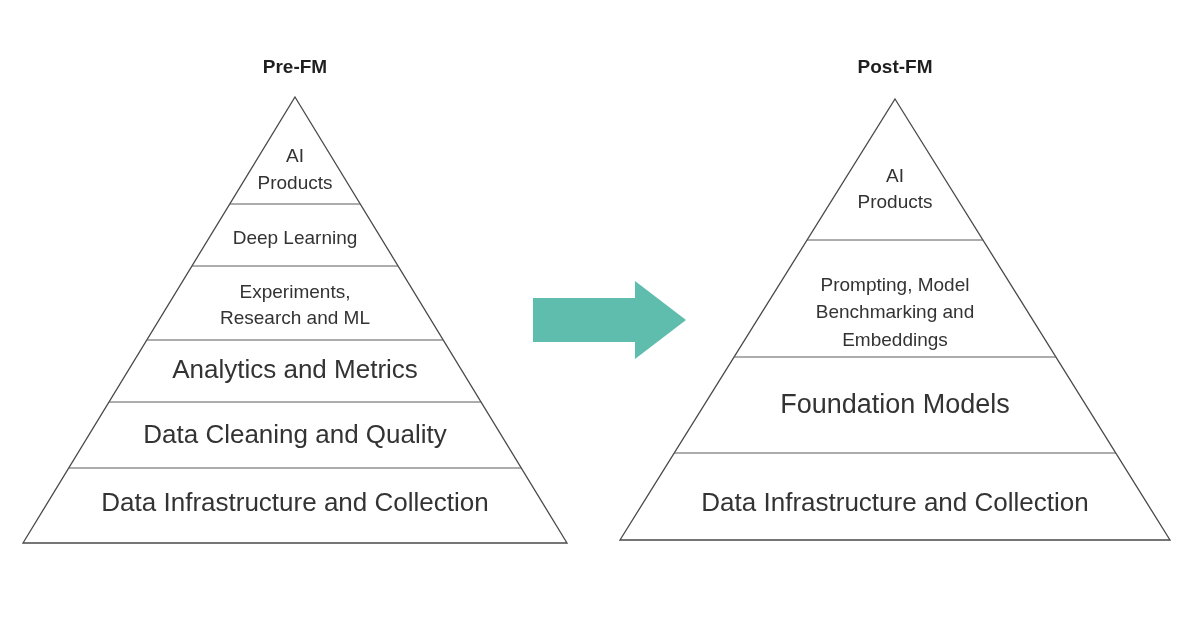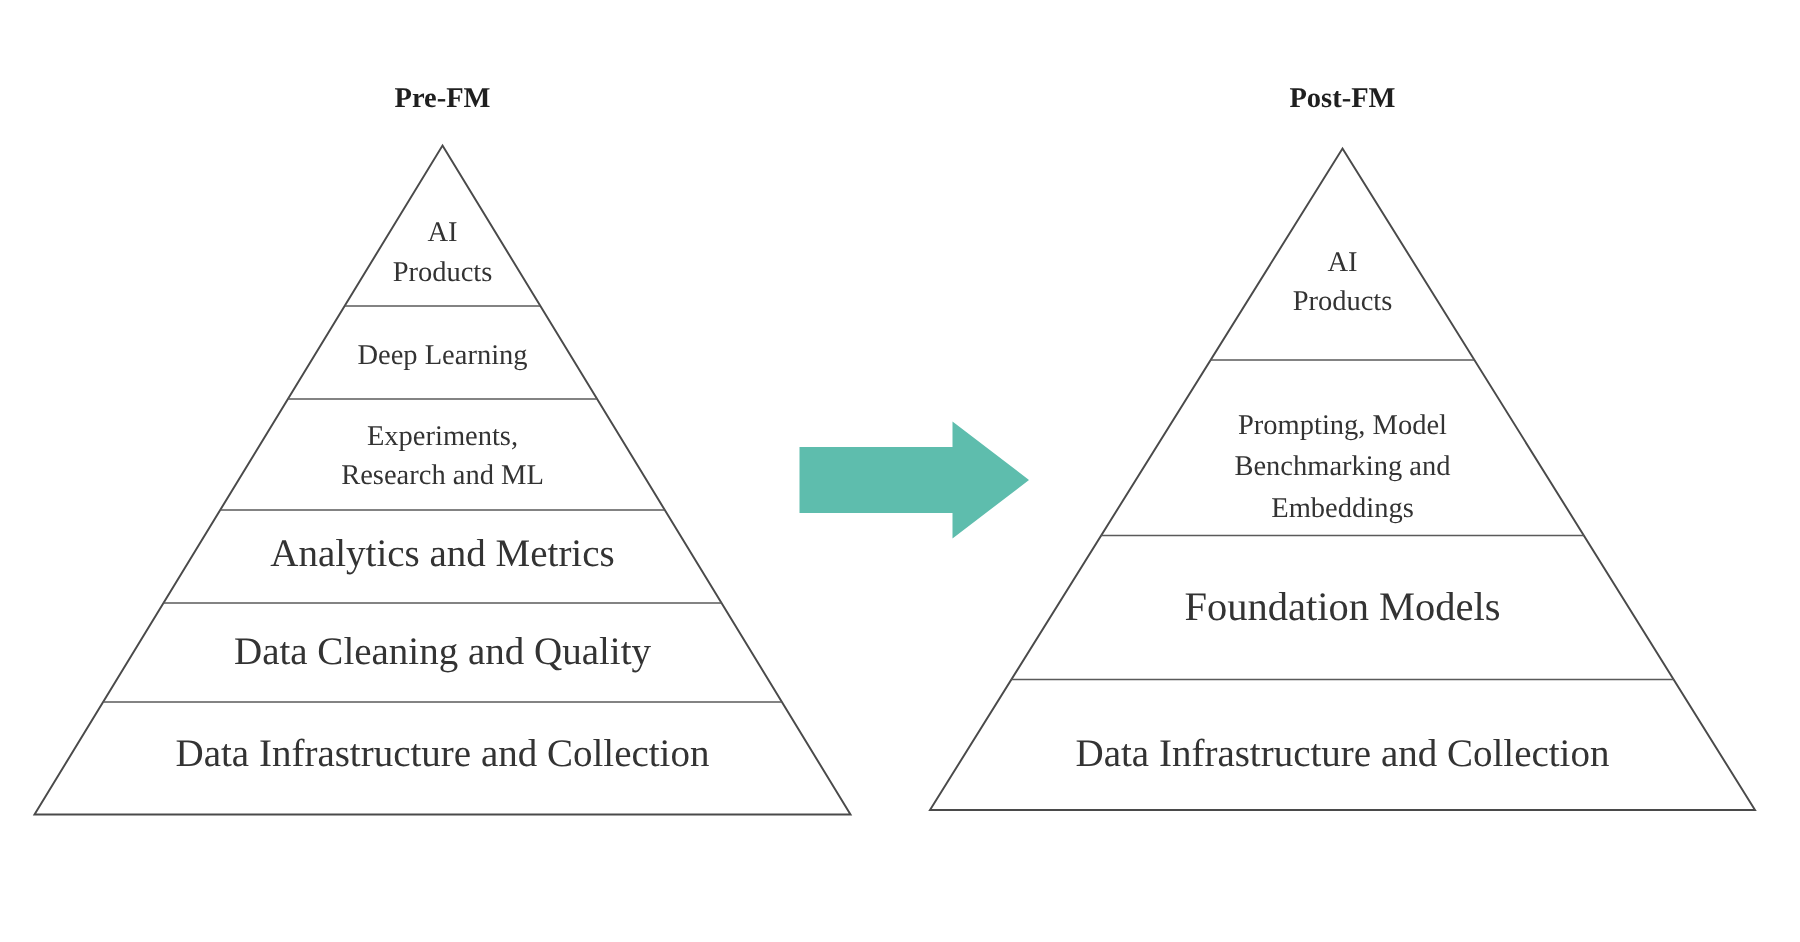--- a/index.html
+++ b/index.html
@@ -6,21 +6,21 @@
     margin: 0;
     padding: 0;
     background: #ffffff;
   }
   #stage {
     position: relative;
     width: 1200px;
     height: 628px;
     background: #ffffff;
     overflow: hidden;
-    font-family: Liberation Serif, serif;
+    font-family: Liberation Sans, sans-serif;
   }
   svg { display: block; }
   .outline {
     fill: none;
     stroke: #4a4a4a;
     stroke-width: 1.3;
     stroke-linejoin: miter;
   }
   .divider {
     stroke: #5a5a5a;

